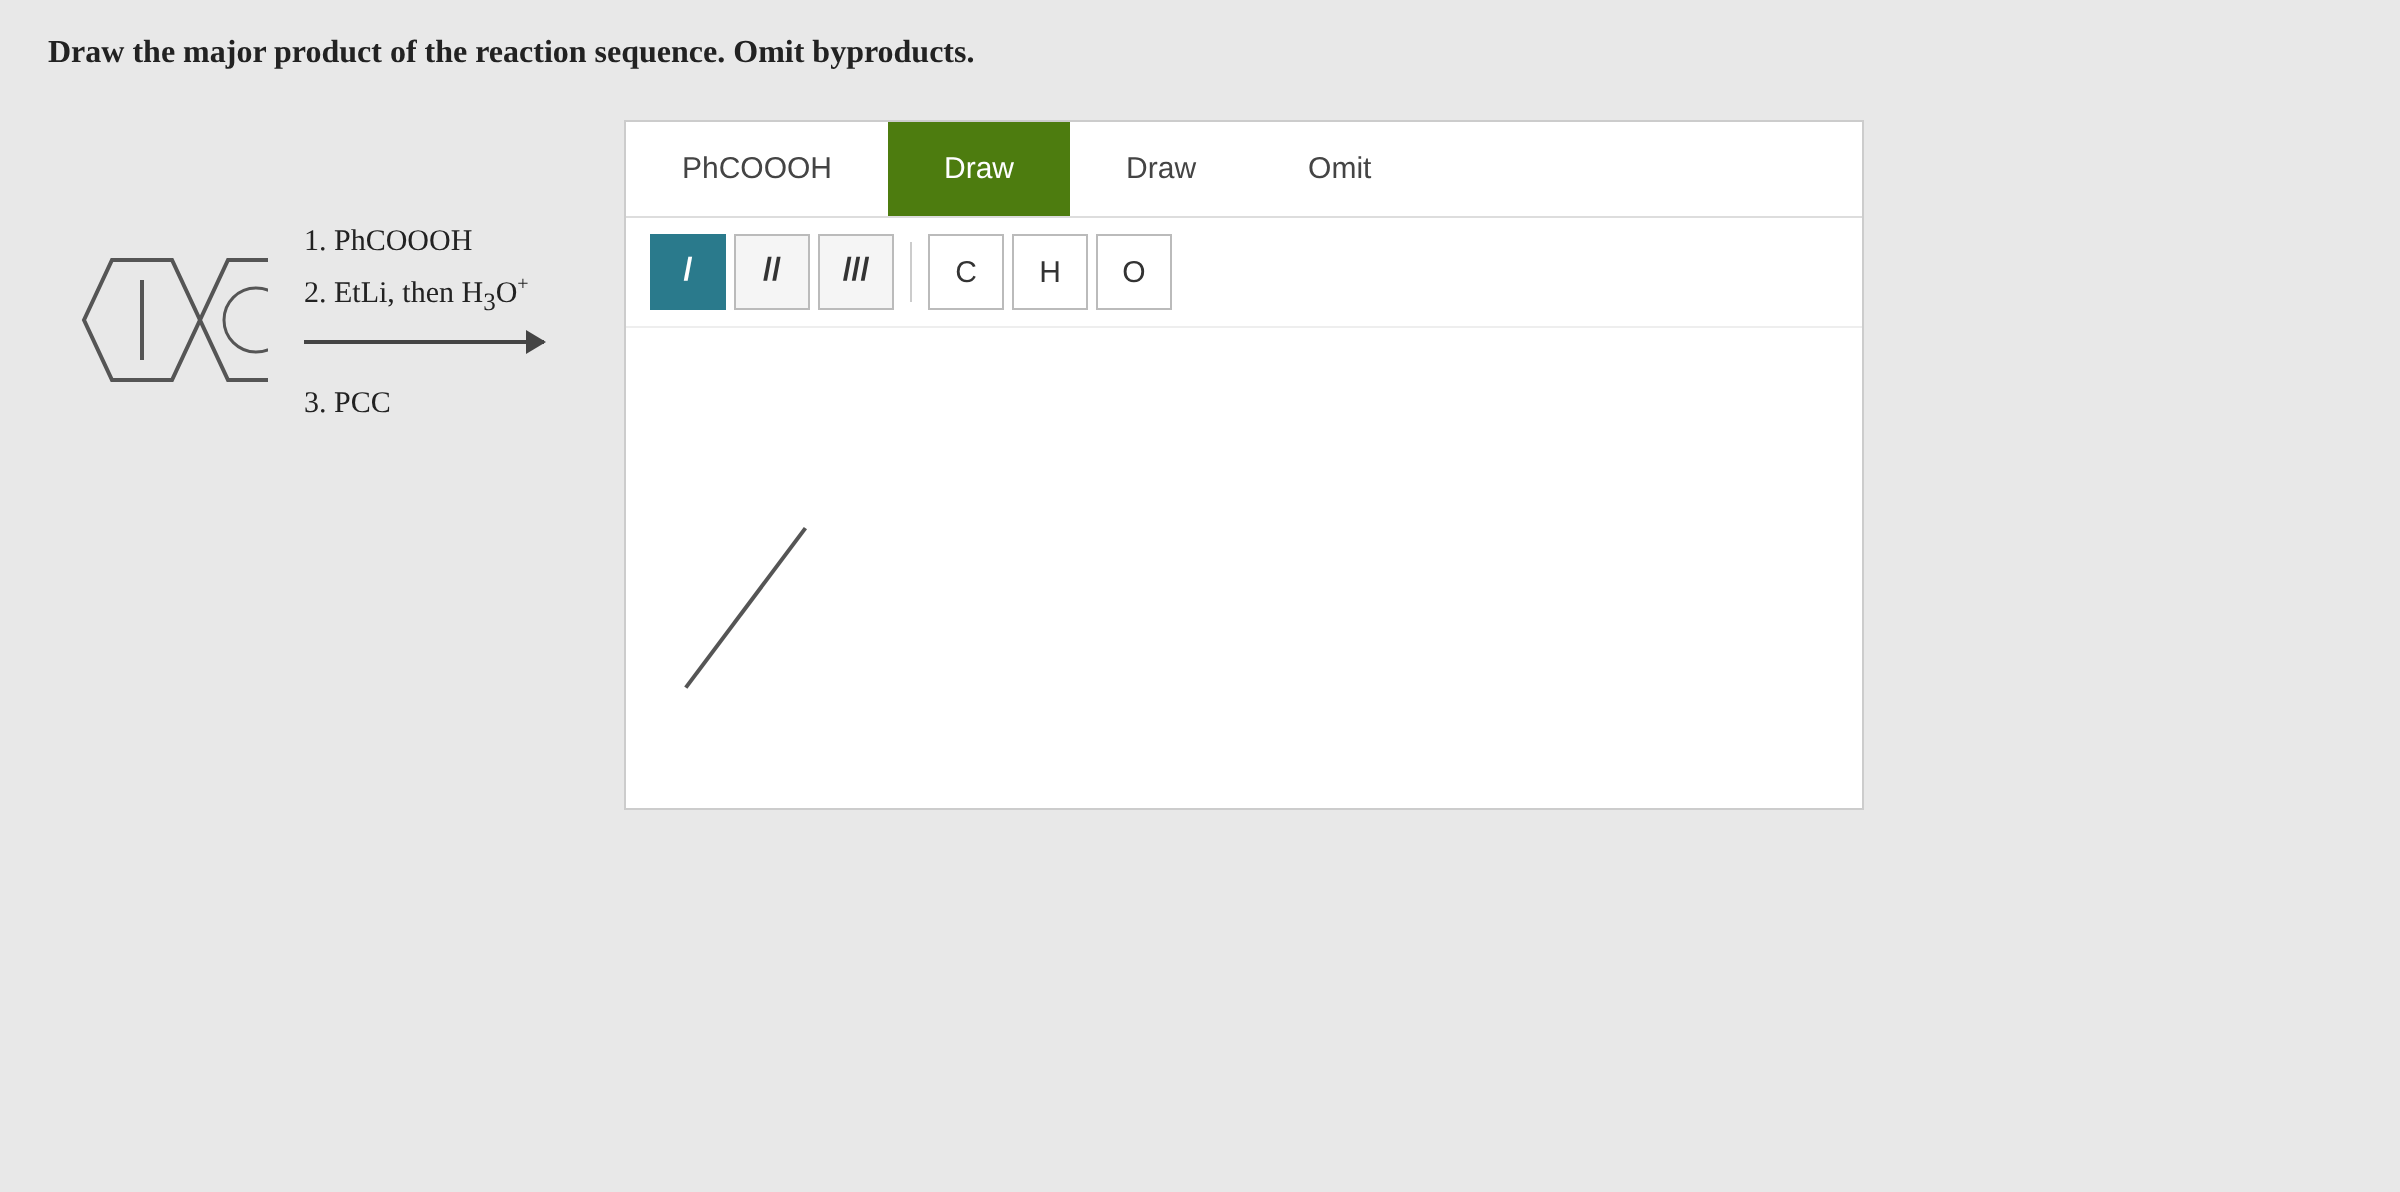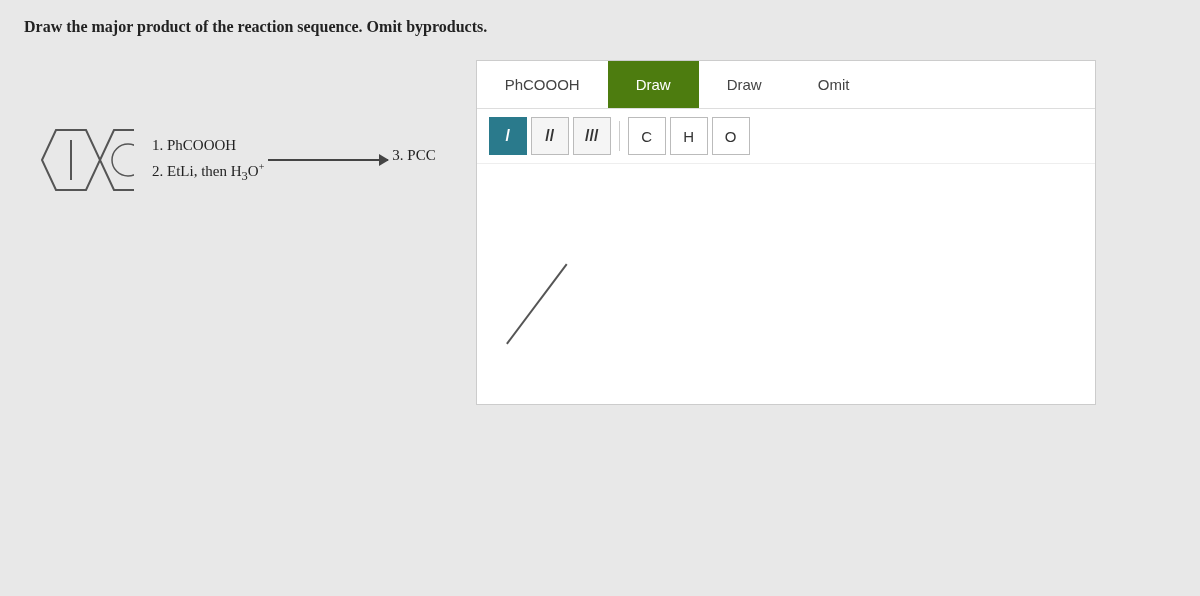--- a/index.html
+++ b/index.html
@@ -43,21 +43,21 @@
       padding-top: 40px;
     }
 
     .molecule-svg {
       width: 110px;
       height: 120px;
     }
 
     .reaction-block {
       display: flex;
-      flex-direction: row;
+      flex-direction: column;
       gap: 4px;
       margin-left: 8px;
     }
 
     .reaction-steps {
       font-size: 15px;
       color: #222;
       font-family: Georgia, serif;
       line-height: 1.7;
     }

